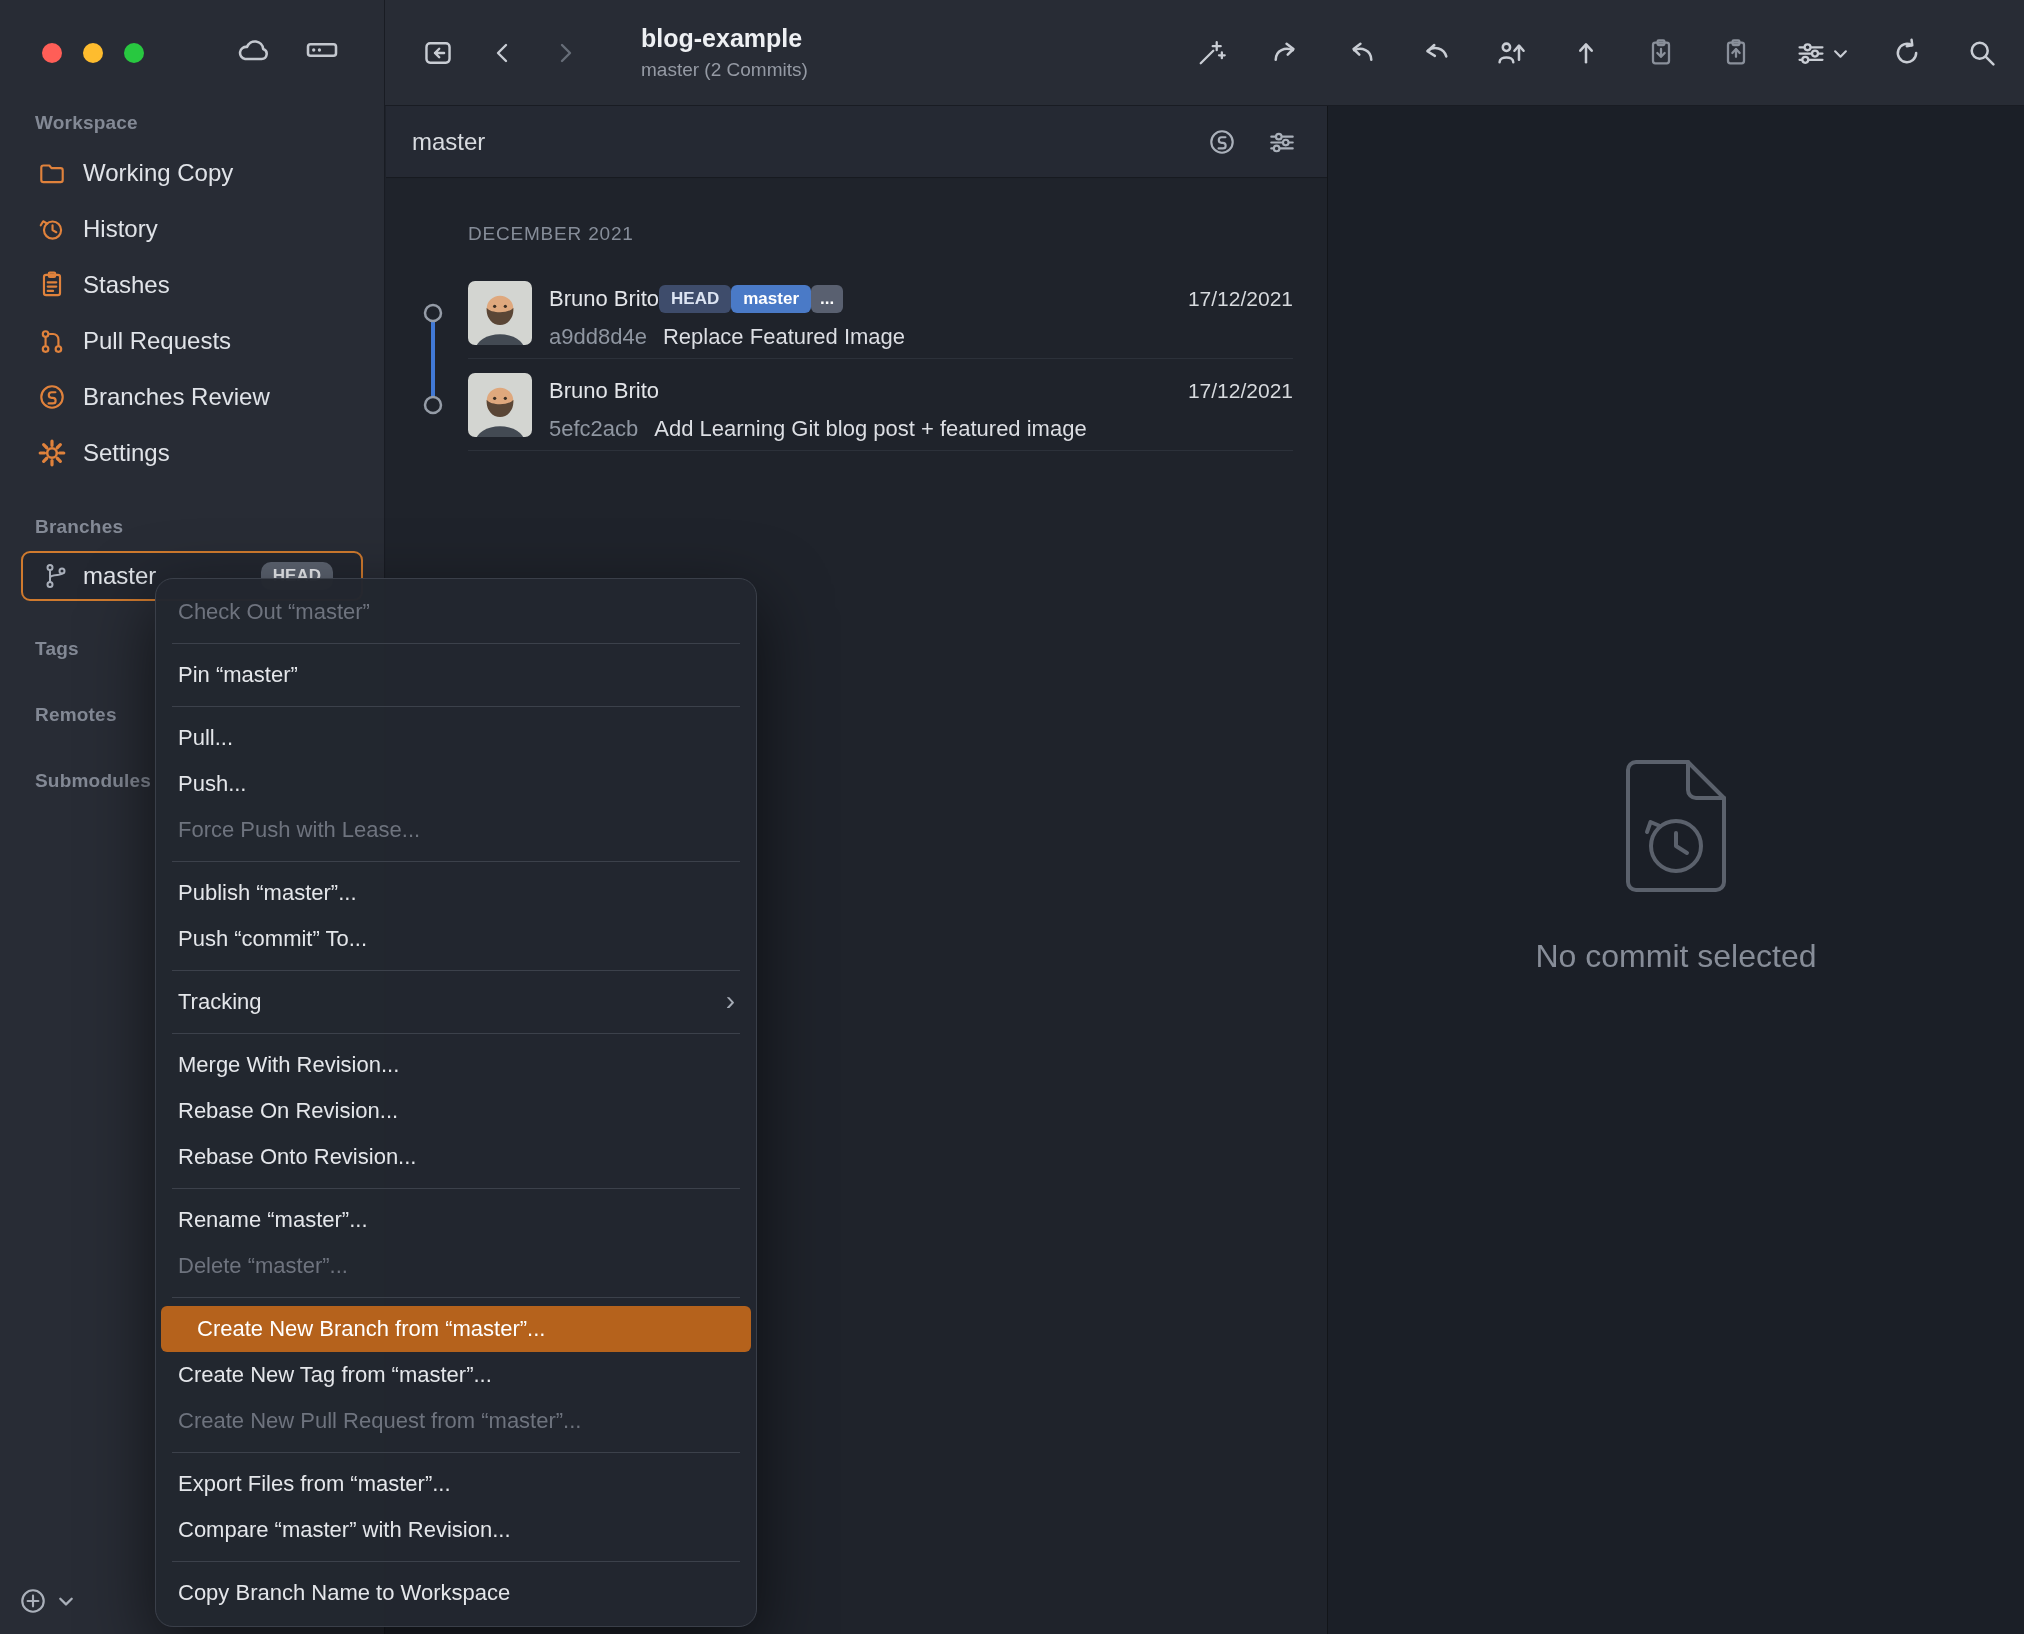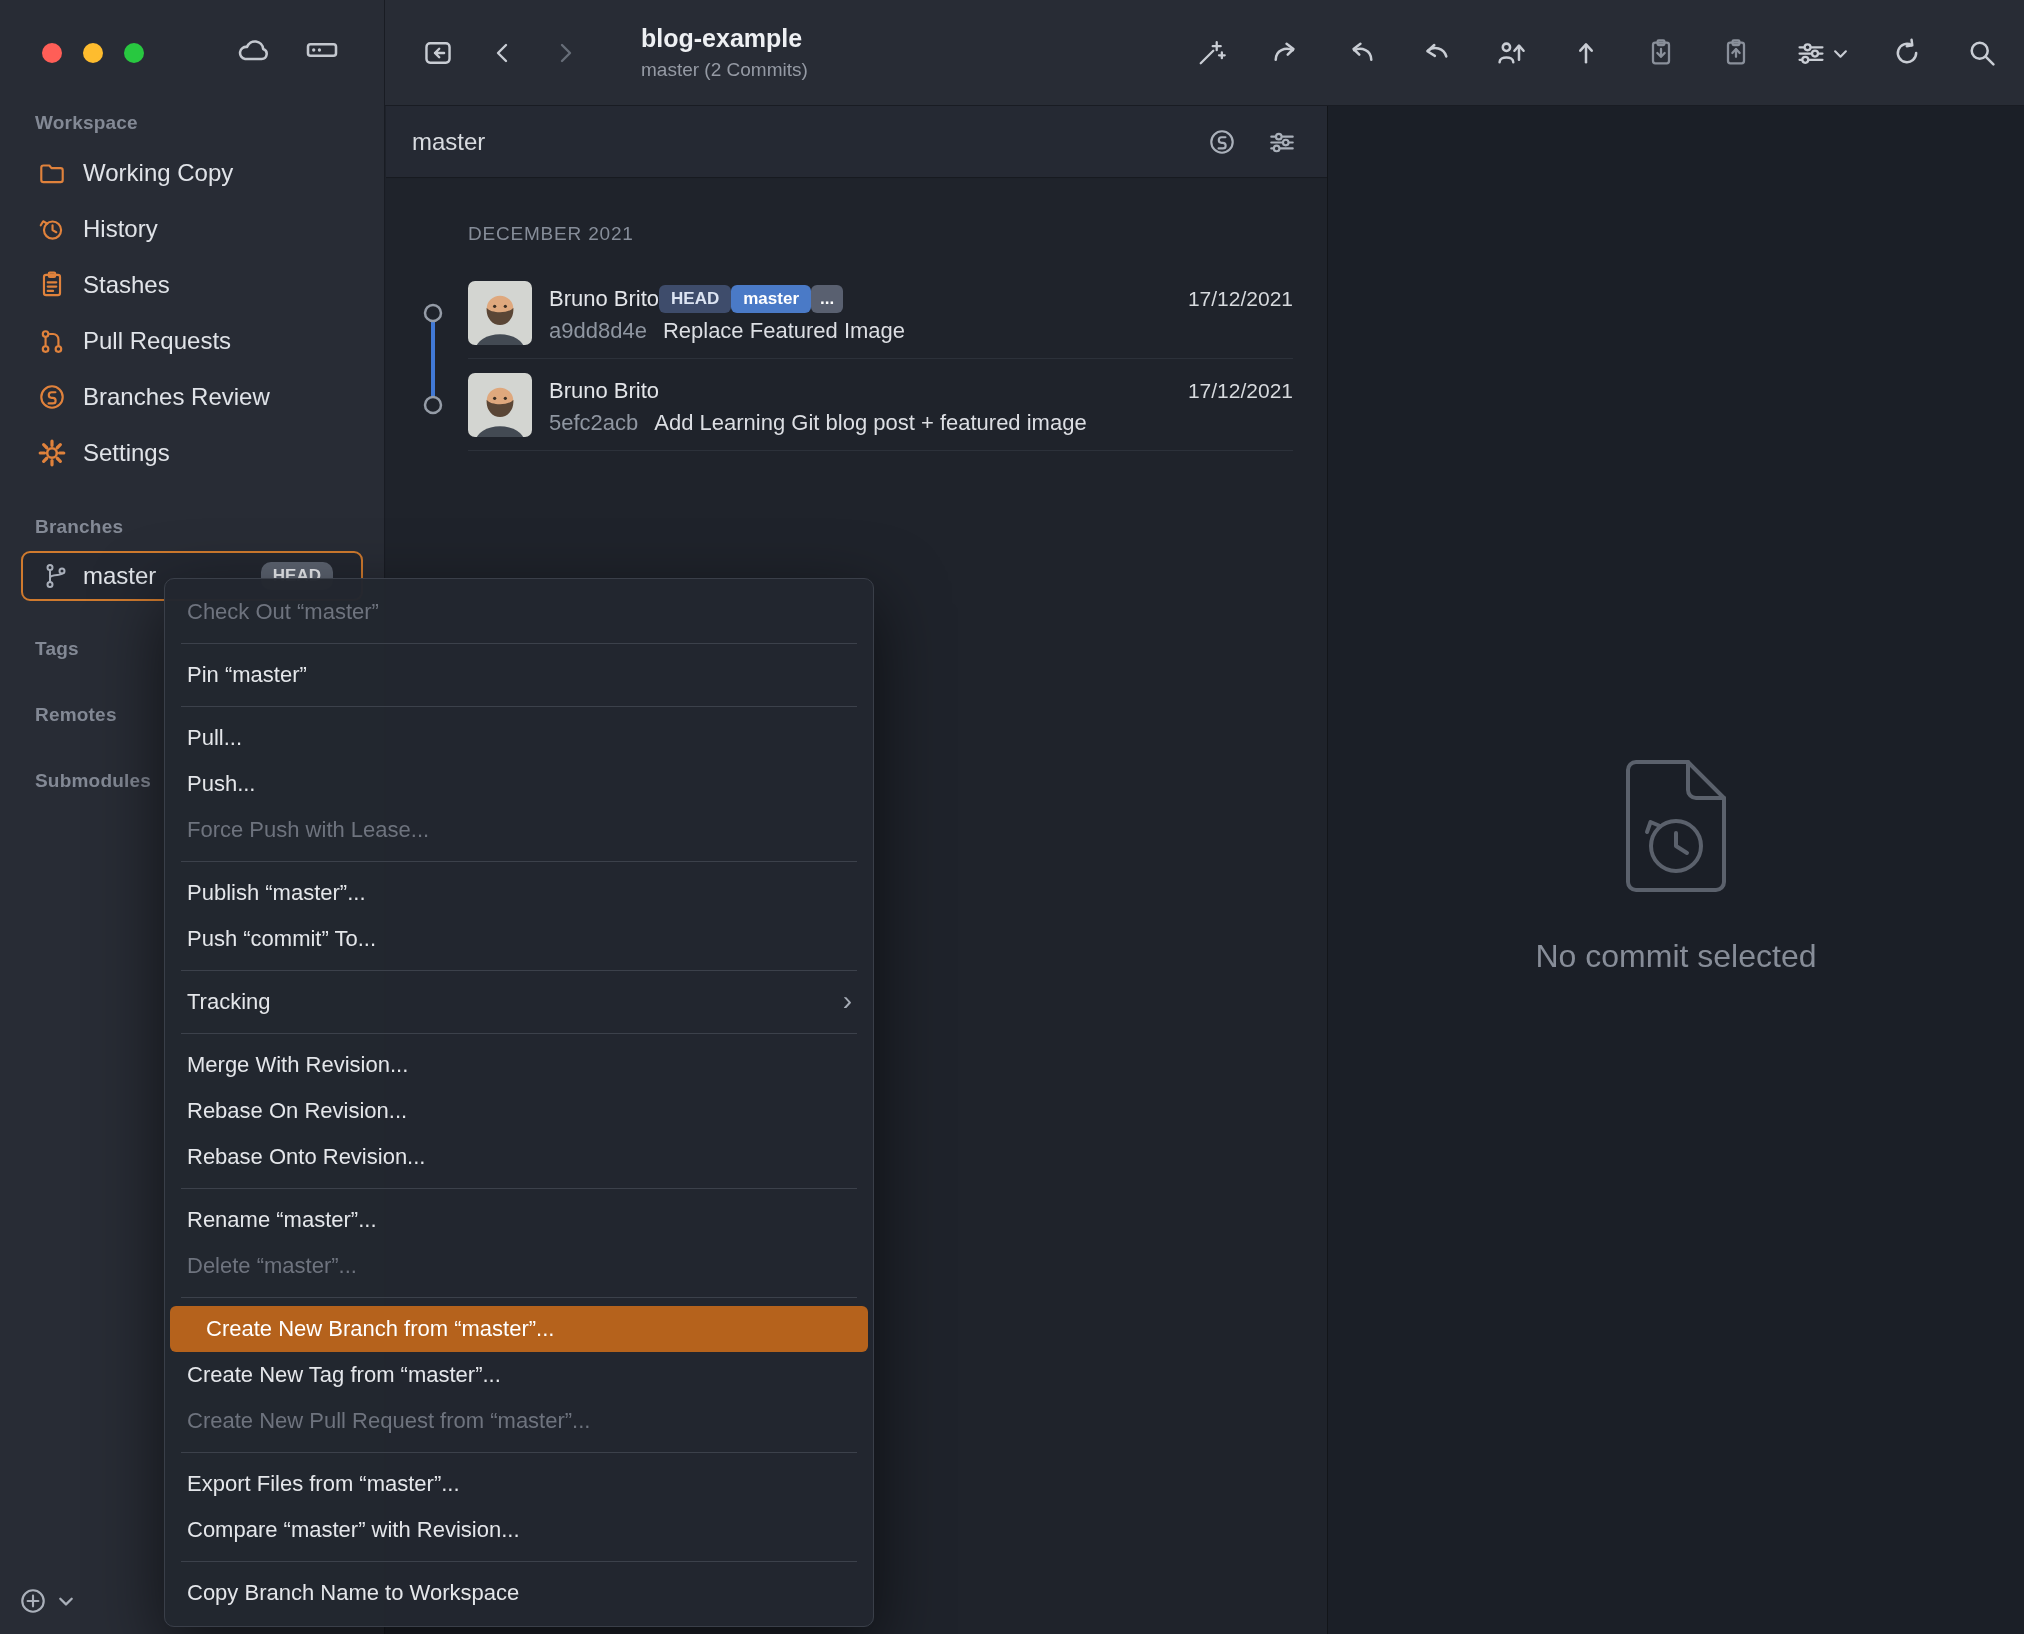--- a/index.html
+++ b/index.html
@@ -69,38 +69,38 @@
   .graph { position:absolute; left:0; top:0; }
   .commit-row { position:absolute; left:82px; right:34px; height:86px; }
   .avatar { position:absolute; left:0; top:6px; width:64px; height:64px; border-radius:7px; overflow:hidden; }
   .commit-main { margin-left:81px; padding-top:8px; }
   .commit-line1 { display:flex; align-items:center; height:32px; }
   .commit-author { font-size:22px; font-weight:500; color:#e3e5e9; }
   .badge { font-size:17px; font-weight:700; padding:4px 12px; border-radius:6px; color:#fff; }
   .badge-head { background:#3e4c6b; color:#dce4f2; }
   .badge-branch { background:#4a7ac7; }
   .badge-more { background:#596070; padding:4px 9px; }
-  .commit-line2 { display:flex; gap:16px; margin-top:3px; font-size:22px; }
+  .commit-line2 { display:flex; gap:16px; margin-top:9px; font-size:22px; }
   .commit-hash { color:#8f96a1; }
   .commit-message { color:#dcdee3; }
   .commit-date { position:absolute; right:0; top:12px; font-size:21px; color:#d7dade; }
   .row-sep { position:absolute; left:82px; right:34px; height:1px; background:#2c313a; }
 
   
   .detail {
     position:absolute; left:1327px; top:106px; right:0; bottom:0;
     background:#1b1f27; border-left:1px solid #121519;
   }
   .empty-state { position:absolute; left:0; right:0; top:650px; display:flex; flex-direction:column; align-items:center; gap:42px; color:#5b616c; }
   .empty-text { font-size:32px; color:#878d98; }
 
   
   .menu {
-    position:absolute; left:164px; top:578px; width:710px; z-index:50;
-    background:rgba(35,39,47,0.98); border:1px solid #3a3f49; border-radius:10px;
+    position:absolute; left:155px; top:578px; width:602px; z-index:50;
+    background:rgba(35,39,47,0.98); border:1px solid #3a3f49; border-radius:18px;
     padding:10px 0; box-shadow:0 24px 70px rgba(0,0,0,.6);
   }
   .mi {
     position:relative; height:46px; line-height:46px; margin:0 5px; padding:0 17px;
     border-radius:6px; font-size:22px; color:#e4e6ea; white-space:nowrap;
   }
   .mi.disabled { color:#6e737e; }
   .mi.highlighted { background:#b5621c; color:#ffffff;padding-left:36px; }
   .msep { height:1px; margin:8px 16px; background:#3c414b; }
   .mi .chev { position:absolute; right:16px; top:0; font-size:28px; color:#a6acb6; line-height:44px; }

